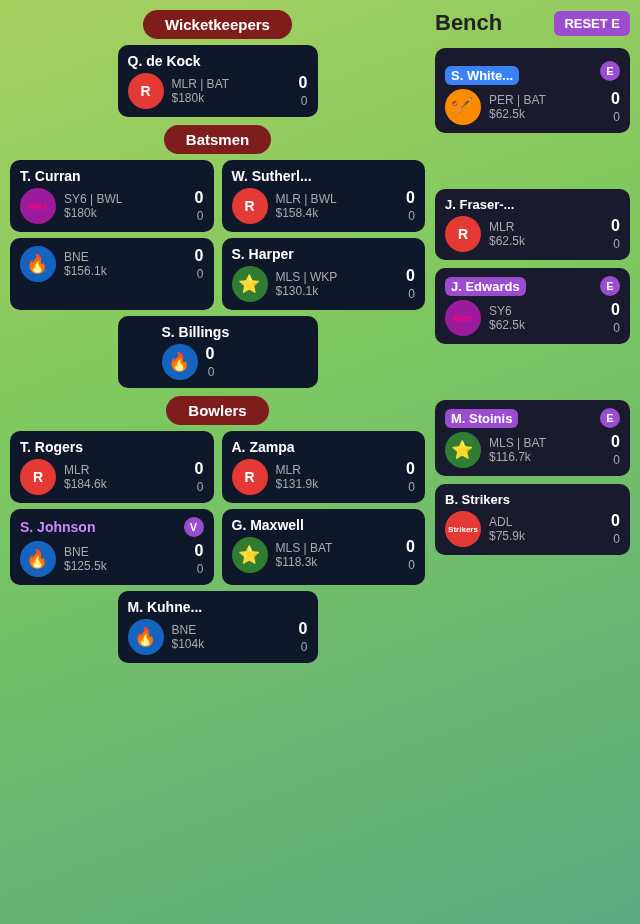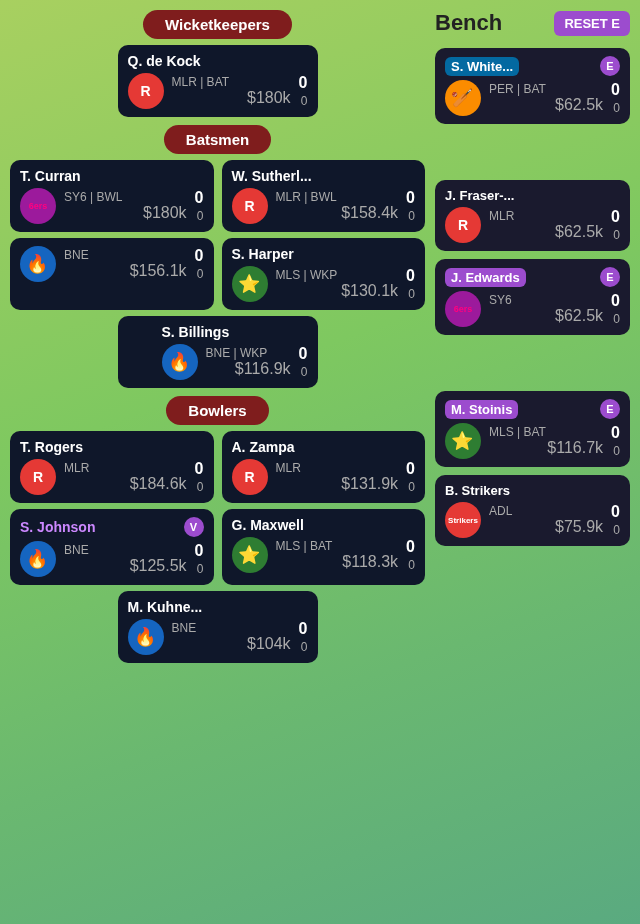--- a/index.html
+++ b/index.html
@@ -132,22 +132,21 @@
 
     .card-info {
       flex: 1;
     }
     .card-team-role {
       color: #aaa;
       font-size: 12px;
     }
     .card-price {
       color: #aaa;
-      font-size: 16px;
-      text-align: right;
+      font-size: 12px;
     }
     .card-scores {
       display: flex;
       flex-direction: column;
       align-items: flex-end;
       gap: 2px;
     }
     .score-val {
       color: white;
       font-weight: bold;
@@ -360,24 +359,20 @@
           </div>
         </div>
       </div>
 
       <div class="player-card" style="width:200px;padding-left:44px;">
         <div class="card-name-row">
           <span class="card-name">S. Billings</span>
         </div>
         <div class="card-details-row">
           <div class="flame-icon">🔥</div>
-          <div class="card-info">
-            <div class="card-team-role">BNE | WKP</div>
-            <div class="card-price">$116.9k</div>
-          </div>
           <div class="card-scores">
             <span class="score-val">0</span>
             <span class="score-sub">0</span>
           </div>
         </div>
       </div>
     </div>
 
     <div class="section-wrapper">
       <span class="section-label">Bowlers</span>
@@ -473,21 +468,21 @@
   </div>
 
   <div class="right-col">
     <div class="bench-header">
       <span class="bench-title">Bench</span>
       <button class="reset-btn">RESET E</button>
     </div>
 
     <div class="bench-card">
       <div class="bench-card-header">
-        <span class="bench-card-name" style="background:#0369a1; padding:2px 6px; border-radius:6px;">S. White...</span>
+        <span class="bench-card-name" style="background:#3b82f6; padding:2px 6px; border-radius:6px;margin-top:10px;">S. White...</span>
         <div class="emg-badge">E</div>
       </div>
       <div class="card-details-row">
         <div class="cricket-ball-icon">🏏</div>
         <div class="card-info">
           <div class="card-team-role">PER | BAT</div>
           <div class="card-price">$62.5k</div>
         </div>
         <div class="card-scores">
           <span class="score-val">0</span>

